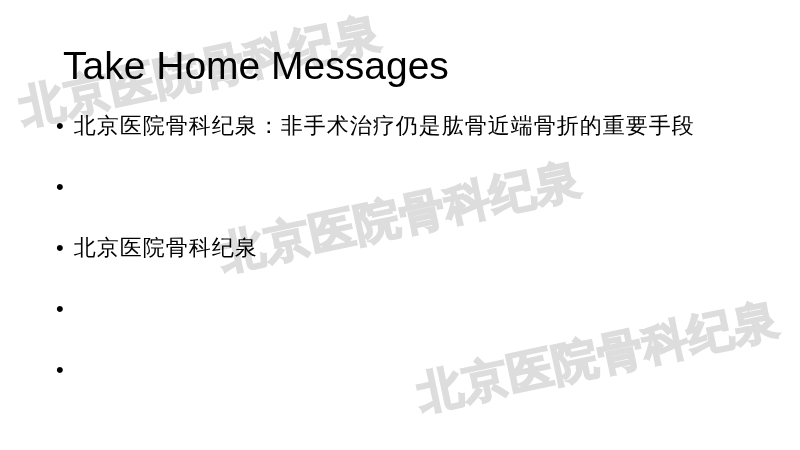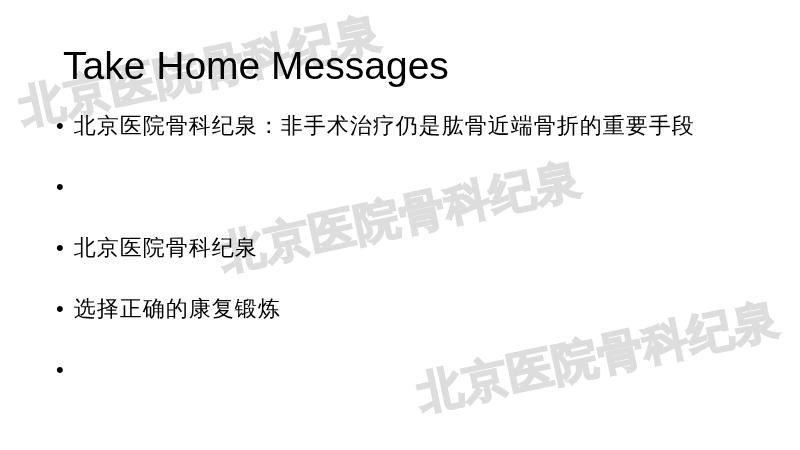--- a/index.html
+++ b/index.html
@@ -97,21 +97,20 @@
       </li>
       <li>
         <span class="bullet-marker">•</span>
       </li>
       <li>
         <span class="bullet-marker">•</span>
         <span class="bullet-text">北京医院骨科纪泉</span>
       </li>
       <li>
         <span class="bullet-marker">•</span>
-        <span class="bullet-text">选择正确的康复锻炼</span>
       </li>
       <li>
         <span class="bullet-marker">•</span>
       </li>
     </ul>
   </div>
 
 </div>
 
 </body></html>

